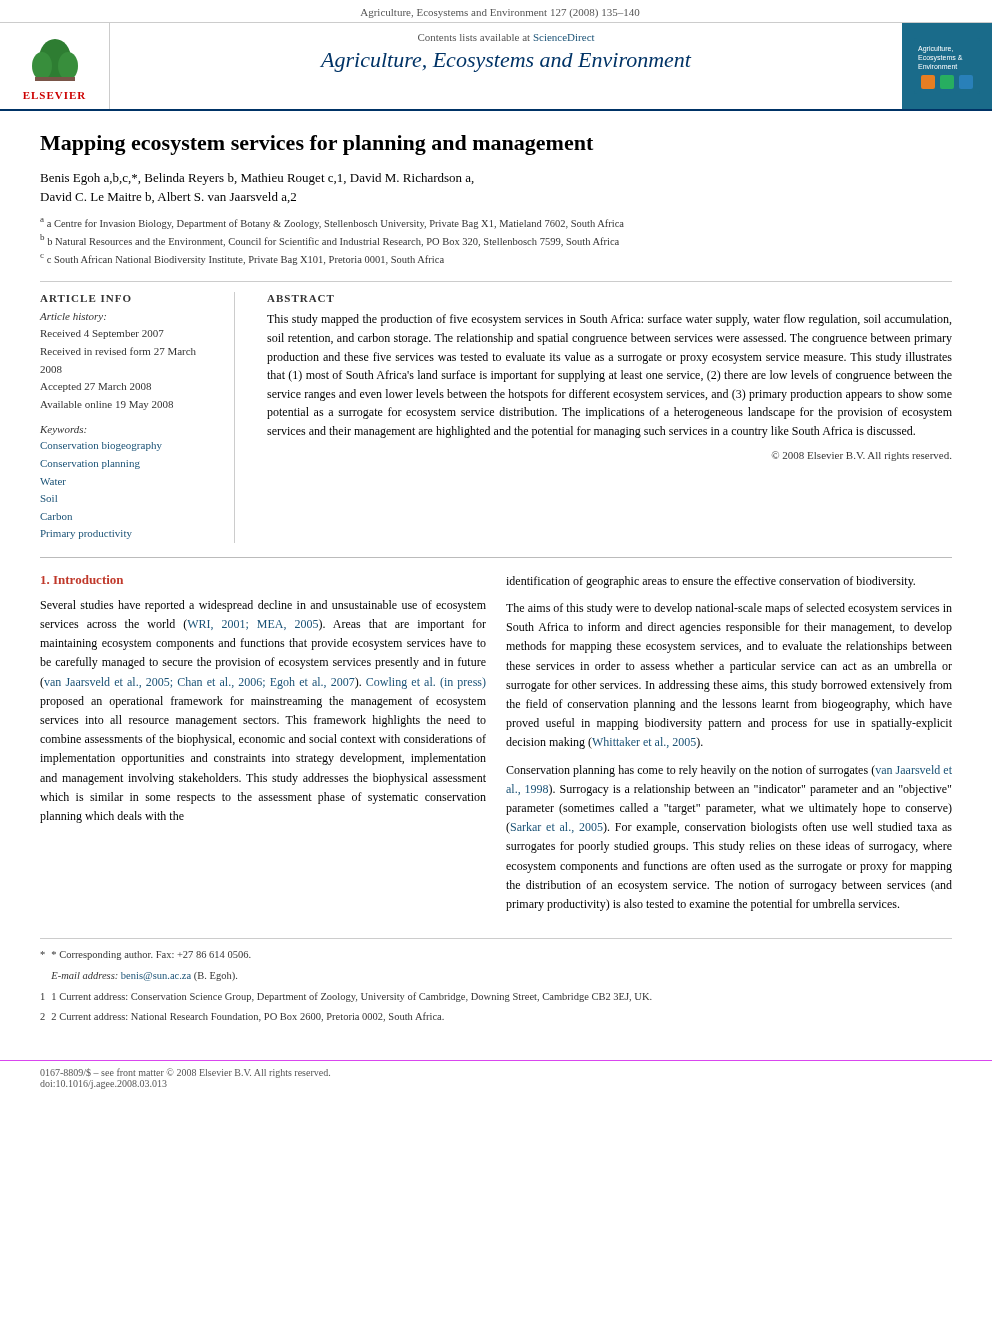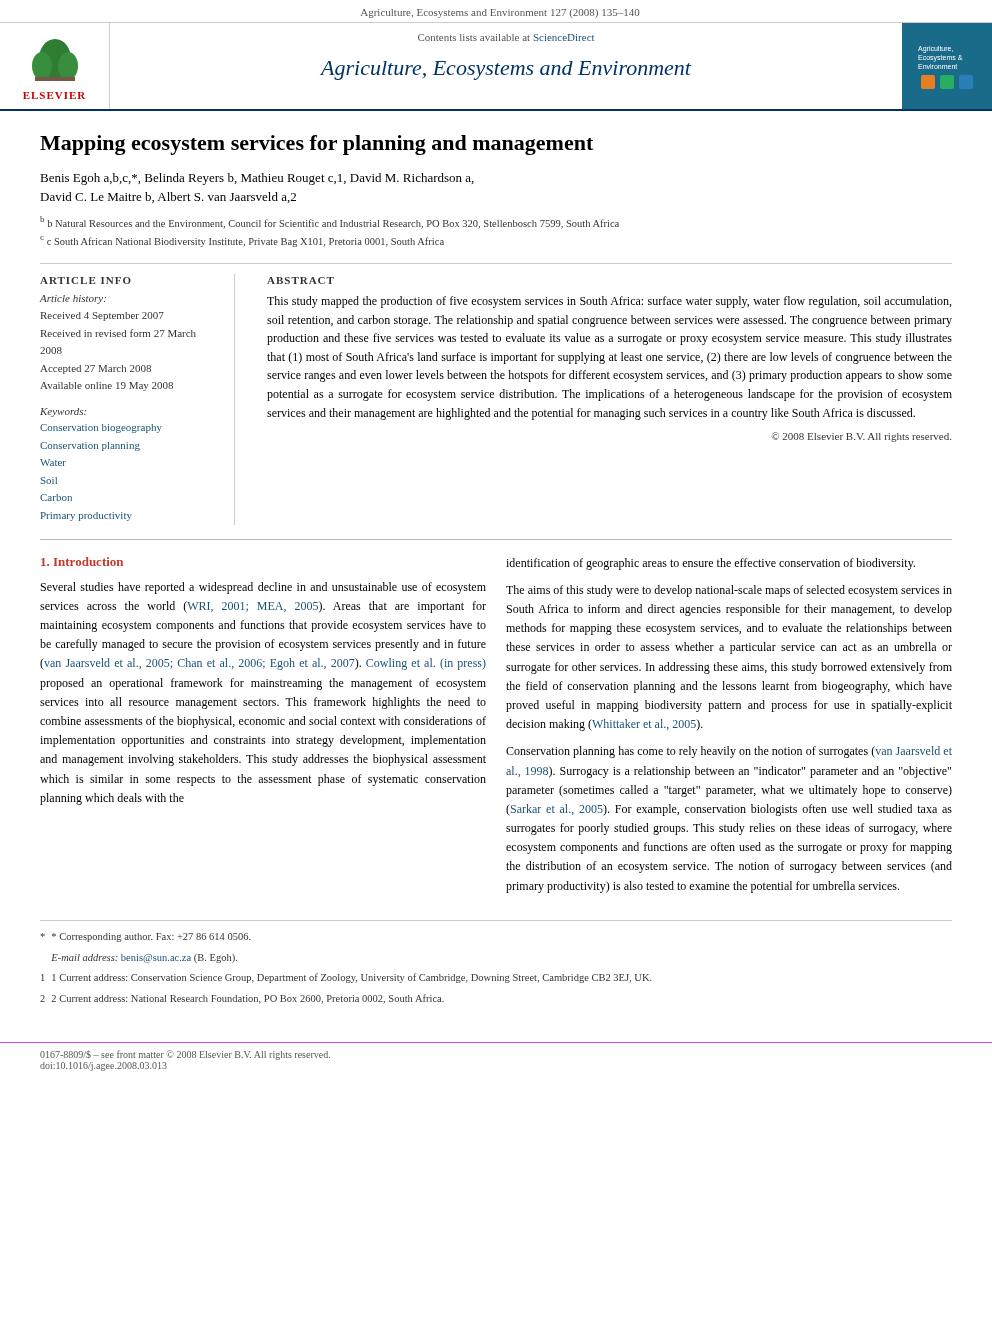--- a/index.html
+++ b/index.html
@@ -46,21 +46,21 @@
       margin-top: 3px;
     }
     .journal-header-center {
       flex: 1;
       text-align: center;
       padding: 8px 10px 6px 10px;
     }
     .sciencedirect-link {
       font-size: 11px;
       color: #555;
-      margin-bottom: 12px;
+      margin-bottom: 4px;
       text-align: center;
     }
     .sciencedirect-link a { color: #1a5276; text-decoration: none; }
     .journal-title-main {
       font-size: 22px;
       font-style: italic;
       color: #003366;
       font-weight: normal;
       margin: 4px 0;
     }
@@ -285,20 +285,21 @@
 <div class="main-content">
 
   <div class="article-title">Mapping ecosystem services for planning and management</div>
 
   <div class="authors">
     <span>Benis Egoh a,b,c,*, Belinda Reyers b, Mathieu Rouget c,1, David M. Richardson a,</span><br>
     <span>David C. Le Maitre b, Albert S. van Jaarsveld a,2</span>
   </div>
 
   <div class="affiliations">
+    <div><sup>a</sup> <span>a Centre for Invasion Biology, Department of Botany &amp; Zoology, Stellenbosch University, Private Bag X1, Matieland 7602, South Africa</span></div>
     <div><sup>b</sup> <span>b Natural Resources and the Environment, Council for Scientific and Industrial Research, PO Box 320, Stellenbosch 7599, South Africa</span></div>
     <div><sup>c</sup> <span>c South African National Biodiversity Institute, Private Bag X101, Pretoria 0001, South Africa</span></div>
   </div>
 
   <hr class="divider-line">
 
   <div class="two-col-section">
 
     <div class="article-info info-col-bottom">
       <div class="article-info-title">ARTICLE INFO</div>

